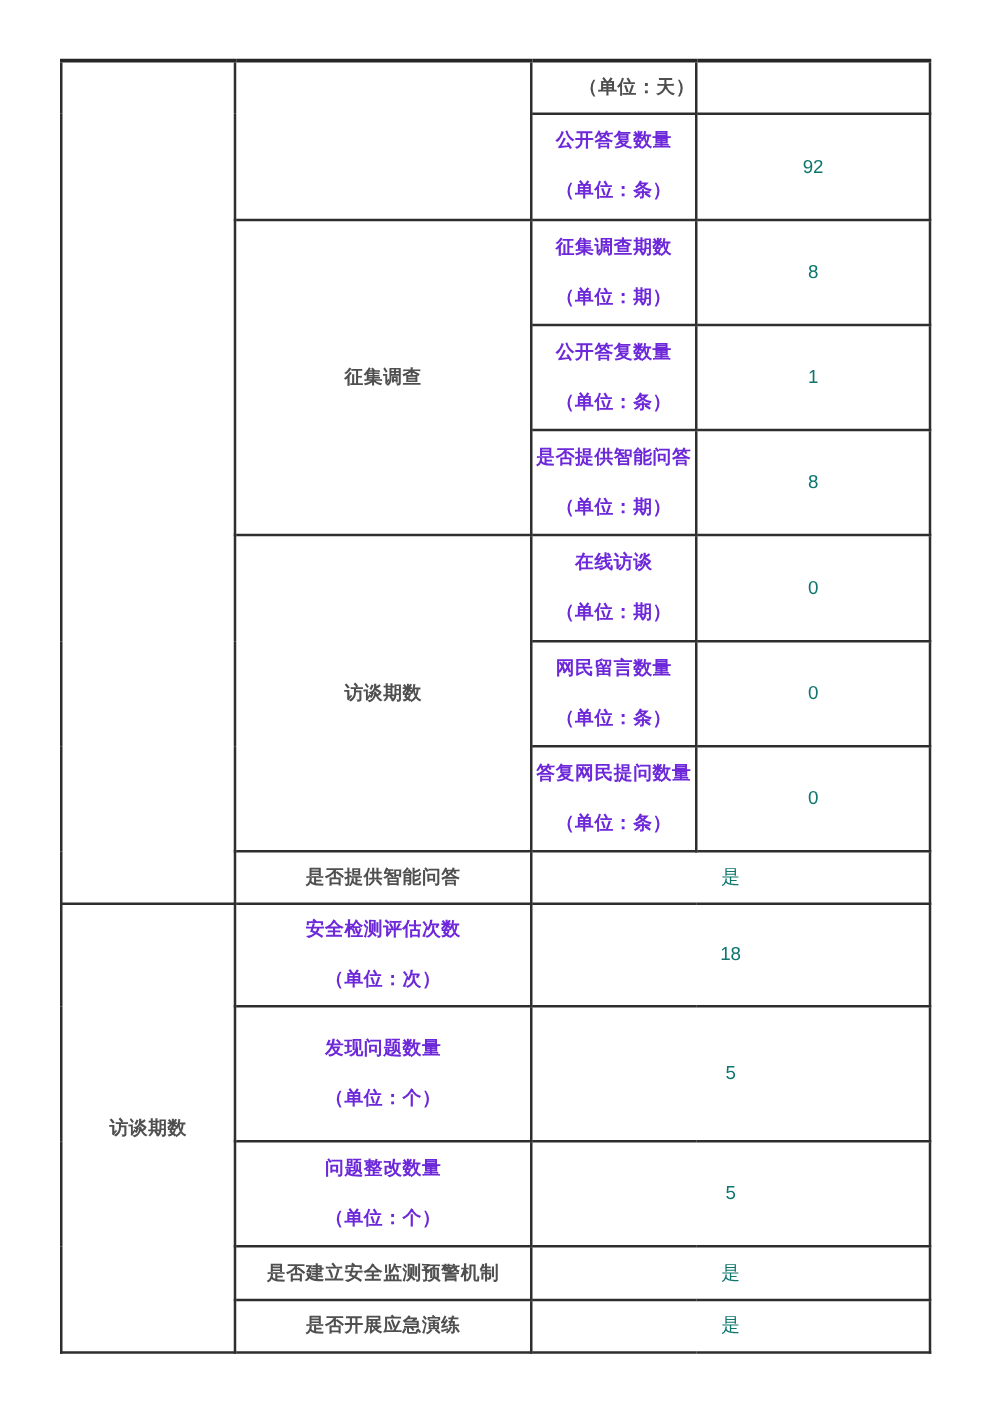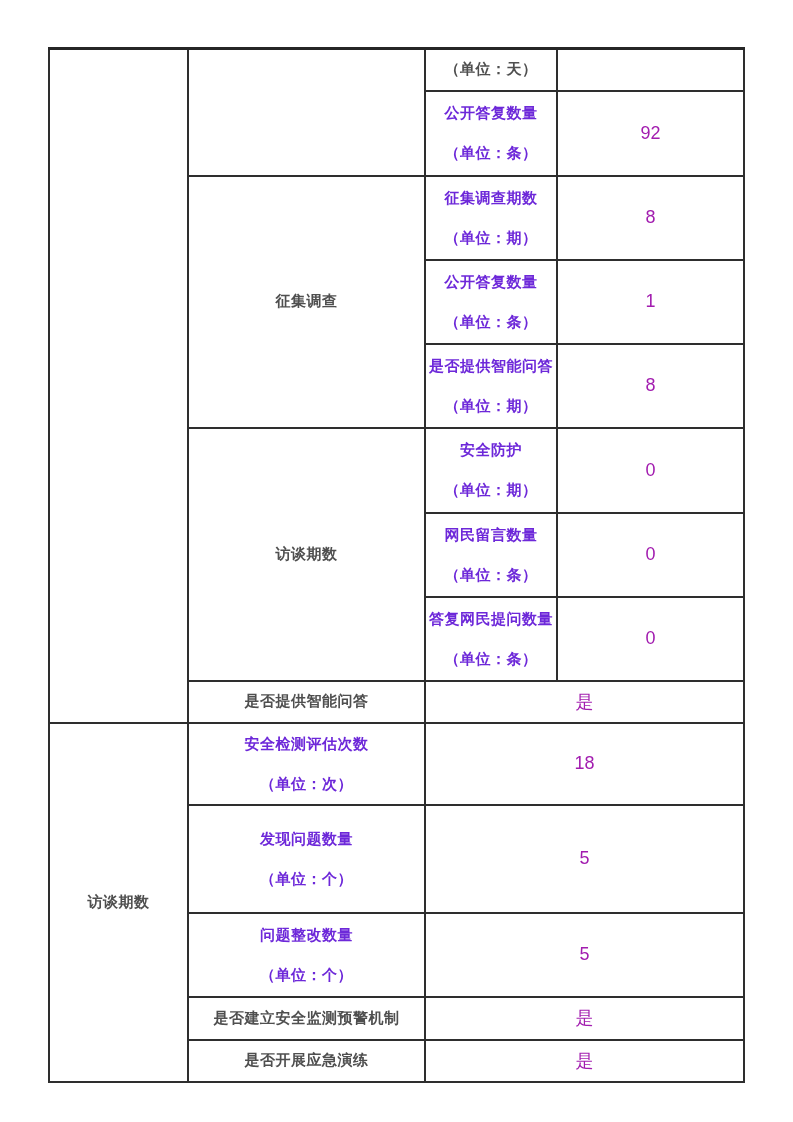--- a/index.html
+++ b/index.html
@@ -37,32 +37,33 @@
   .h82 { height: 82px; }
   .h84 { height: 84px; }
   .h85 { height: 85px; }
   .h86 { height: 108px; }
   
   .lbl {
     font-size: 15px;
     font-weight: bold;
     color: #4f4f4f;
     letter-spacing: 0.5px;
+    text-align: right;
   }
   .lbl-line {
     line-height: 40px;
     font-size: 15px;
     font-weight: bold;
     color: #6d28d9;
     letter-spacing: 0.5px;
   }
   .val {
-    font-size: 18px;
+    font-size: 15px;
     font-weight: normal;
-    color: #a21caf;
+    color: #0f766e;
   }
 </style>
 </head>
 <body>
 
 <table class="doc-table">
   <colgroup>
     <col style="width:139px">
     <col style="width:237px">
     <col style="width:132px">
@@ -106,21 +107,21 @@
       <td>
         <div class="lbl-line">是否提供智能问答</div>
         <div class="lbl-line">（单位：期）</div>
       </td>
       <td class="val">8</td>
     </tr>
 
     <tr class="h85">
       <td rowspan="3" class="lbl">访谈期数</td>
       <td>
-        <div class="lbl-line">安全防护</div>
+        <div class="lbl-line">在线访谈</div>
         <div class="lbl-line">（单位：期）</div>
       </td>
       <td class="val">0</td>
     </tr>
     <tr class="h84">
       <td>
         <div class="lbl-line">网民留言数量</div>
         <div class="lbl-line">（单位：条）</div>
       </td>
       <td class="val">0</td>

